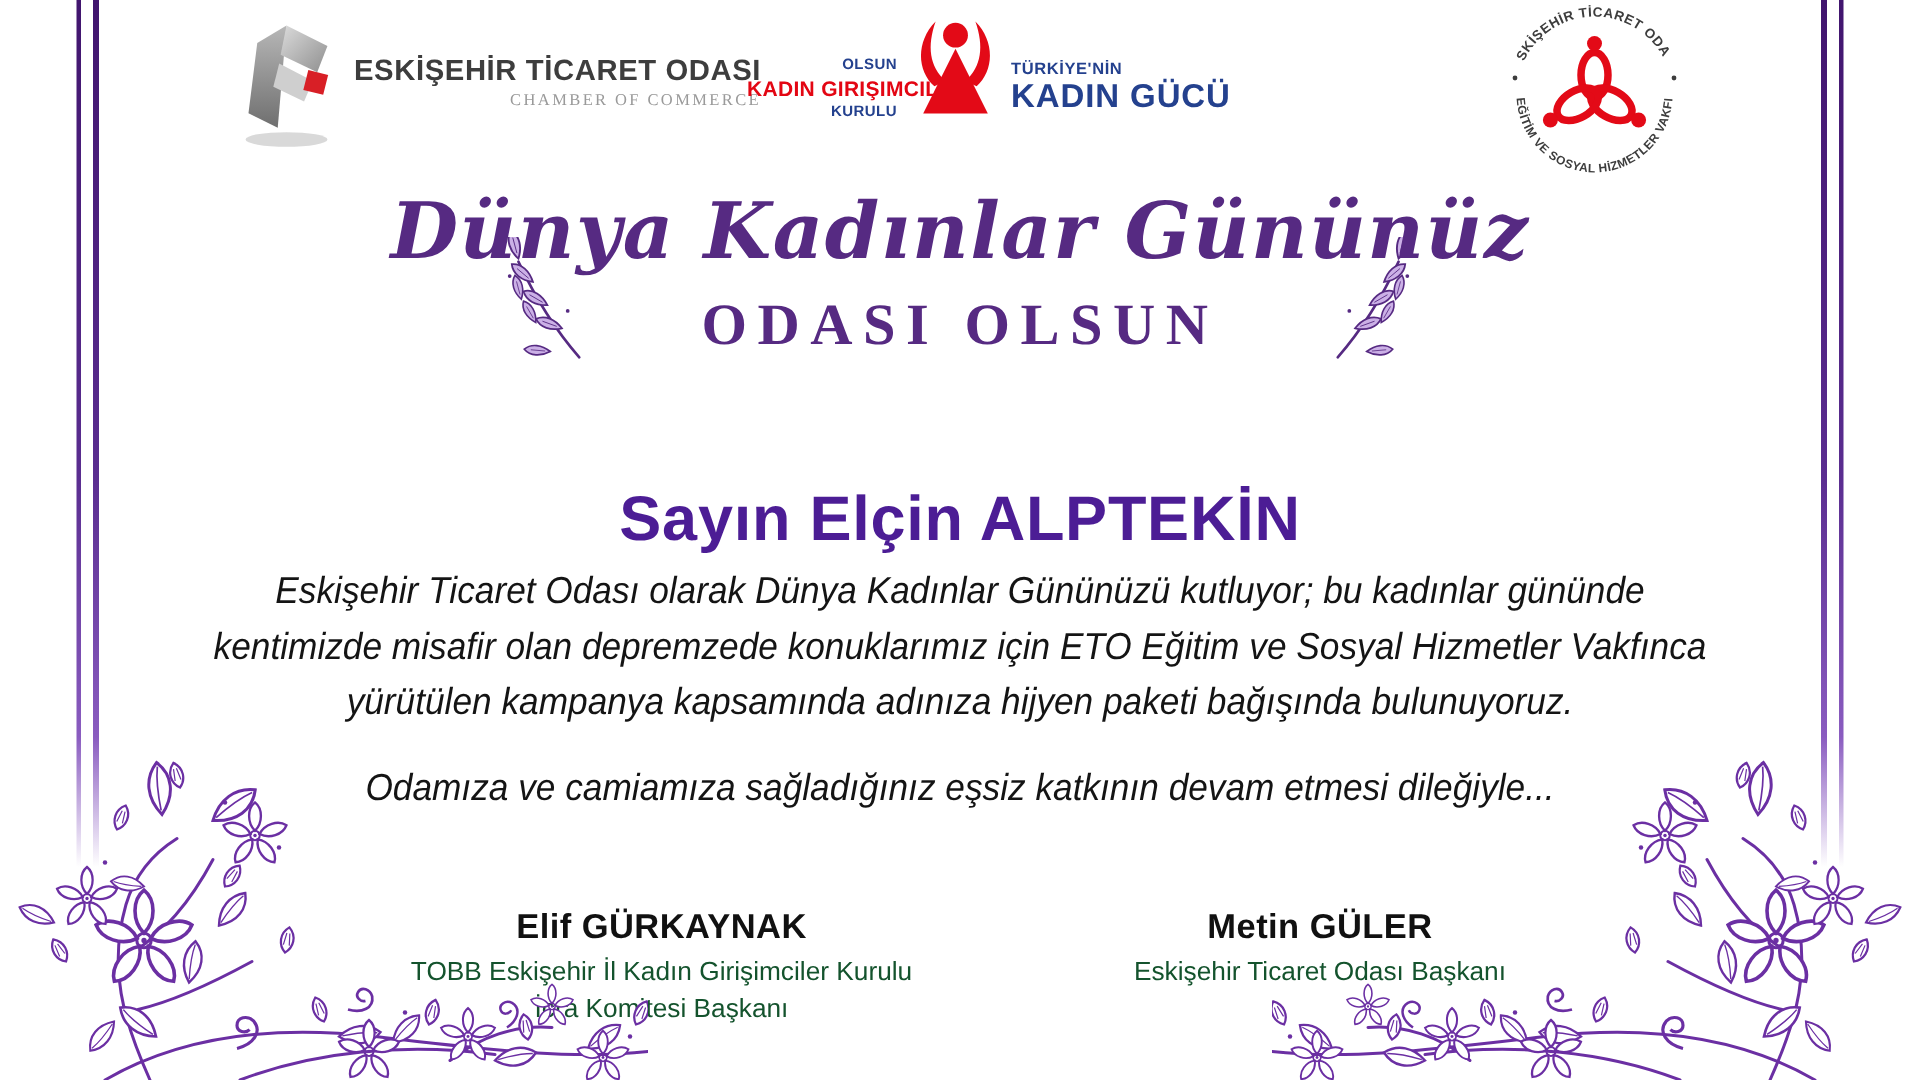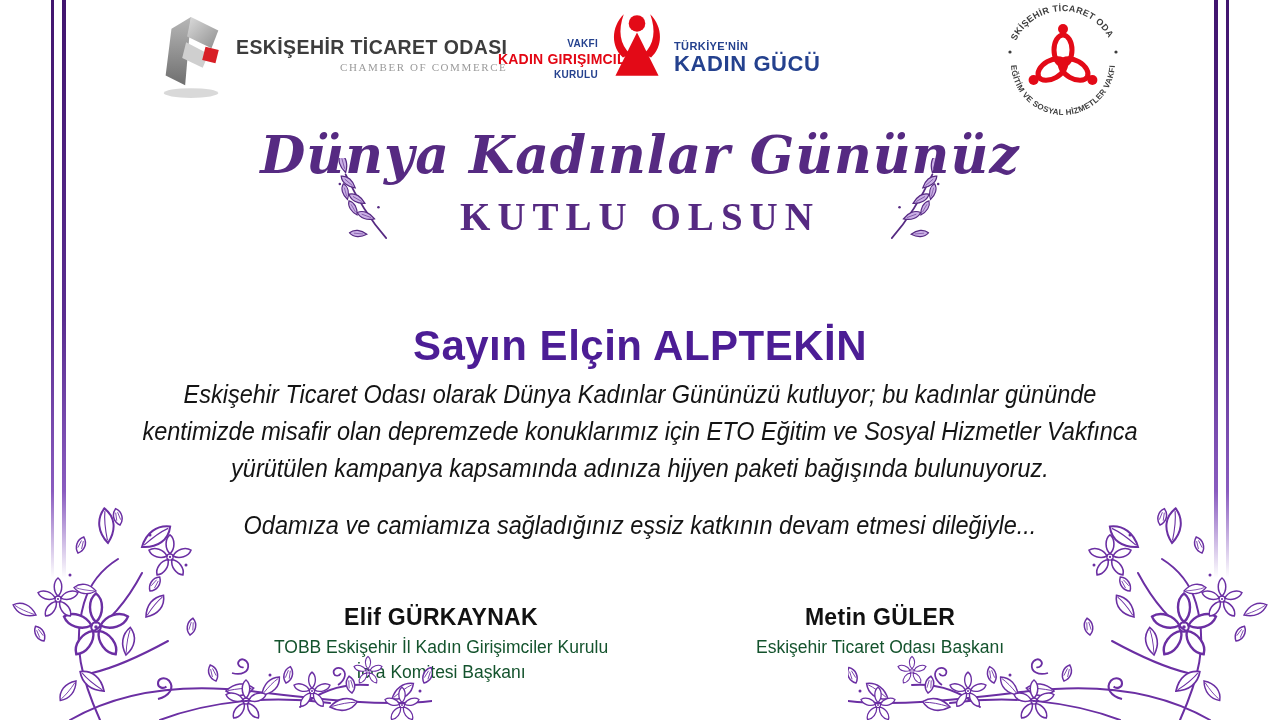--- a/index.html
+++ b/index.html
@@ -94,21 +94,21 @@
       <rect x="53" y="42" width="14" height="14" transform="rotate(14 60 49)" fill="#d81f26"></rect>
     </svg>
     <div class="eto-text">
       <div class="eto-name">ESKİŞEHİR TİCARET ODASI</div>
       <div class="eto-sub">CHAMBER OF COMMERCE</div>
     </div>
   </div>
 
   <div class="tobb-logo">
     <div class="tobb-left">
-      <div class="tobb-l1">VAKFI</div>
+      <div class="tobb-l1">OLSUN</div>
       <div class="tobb-l2">KADIN GIRIŞIMCILER</div>
       <div class="tobb-l3">KURULU</div>
     </div>
     <svg class="women-icon" width="58" height="74" viewBox="0 0 70 86">
       <path d="M18,58 C4,46 3,22 19,6 C12,26 14,42 27,54 Z" fill="#e30a17"></path>
       <path d="M52,58 C66,46 67,22 51,6 C58,26 56,42 43,54 Z" fill="#e30a17"></path>
       <circle cx="35" cy="17" r="10" fill="#e30a17"></circle>
       <path d="M35,28 L61,80 L9,80 Z" fill="#e30a17"></path>
     </svg>
     <div class="tobb-right">
@@ -182,21 +182,21 @@
   <svg class="branch branch-right" width="58" height="84" viewBox="0 0 60 85">
     <g stroke="#562a82" fill="none" stroke-width="1.8" stroke-linecap="round">
         <path d="M54,82 C40,66 26,46 12,16"></path>
       </g>
     <use href="#branch-leaves"></use>
     <circle cx="6" cy="26" r="1.3" fill="#562a82"></circle>
     <circle cx="46" cy="50" r="1.3" fill="#562a82"></circle>
   </svg>
 
   <div class="title-script">Dünya Kadınlar Gününüz</div>
-  <div class="title-caps">KUTLU OLSUN</div>
+  <div class="title-caps">ODASI OLSUN</div>
 
   <div class="recipient">Sayın Elçin ALPTEKİN</div>
 
   <div class="message">
     <div class="mline">Eskişehir Ticaret Odası olarak Dünya Kadınlar Gününüzü kutluyor; bu kadınlar gününde</div>
     <div class="mline">kentimizde misafir olan depremzede konuklarımız için ETO Eğitim ve Sosyal Hizmetler Vakfınca</div>
     <div class="mline">yürütülen kampanya kapsamında adınıza hijyen paketi bağışında bulunuyoruz.</div>
   </div>
   <div class="closing">Odamıza ve camiamıza sağladığınız eşsiz katkının devam etmesi dileğiyle...</div>
 

